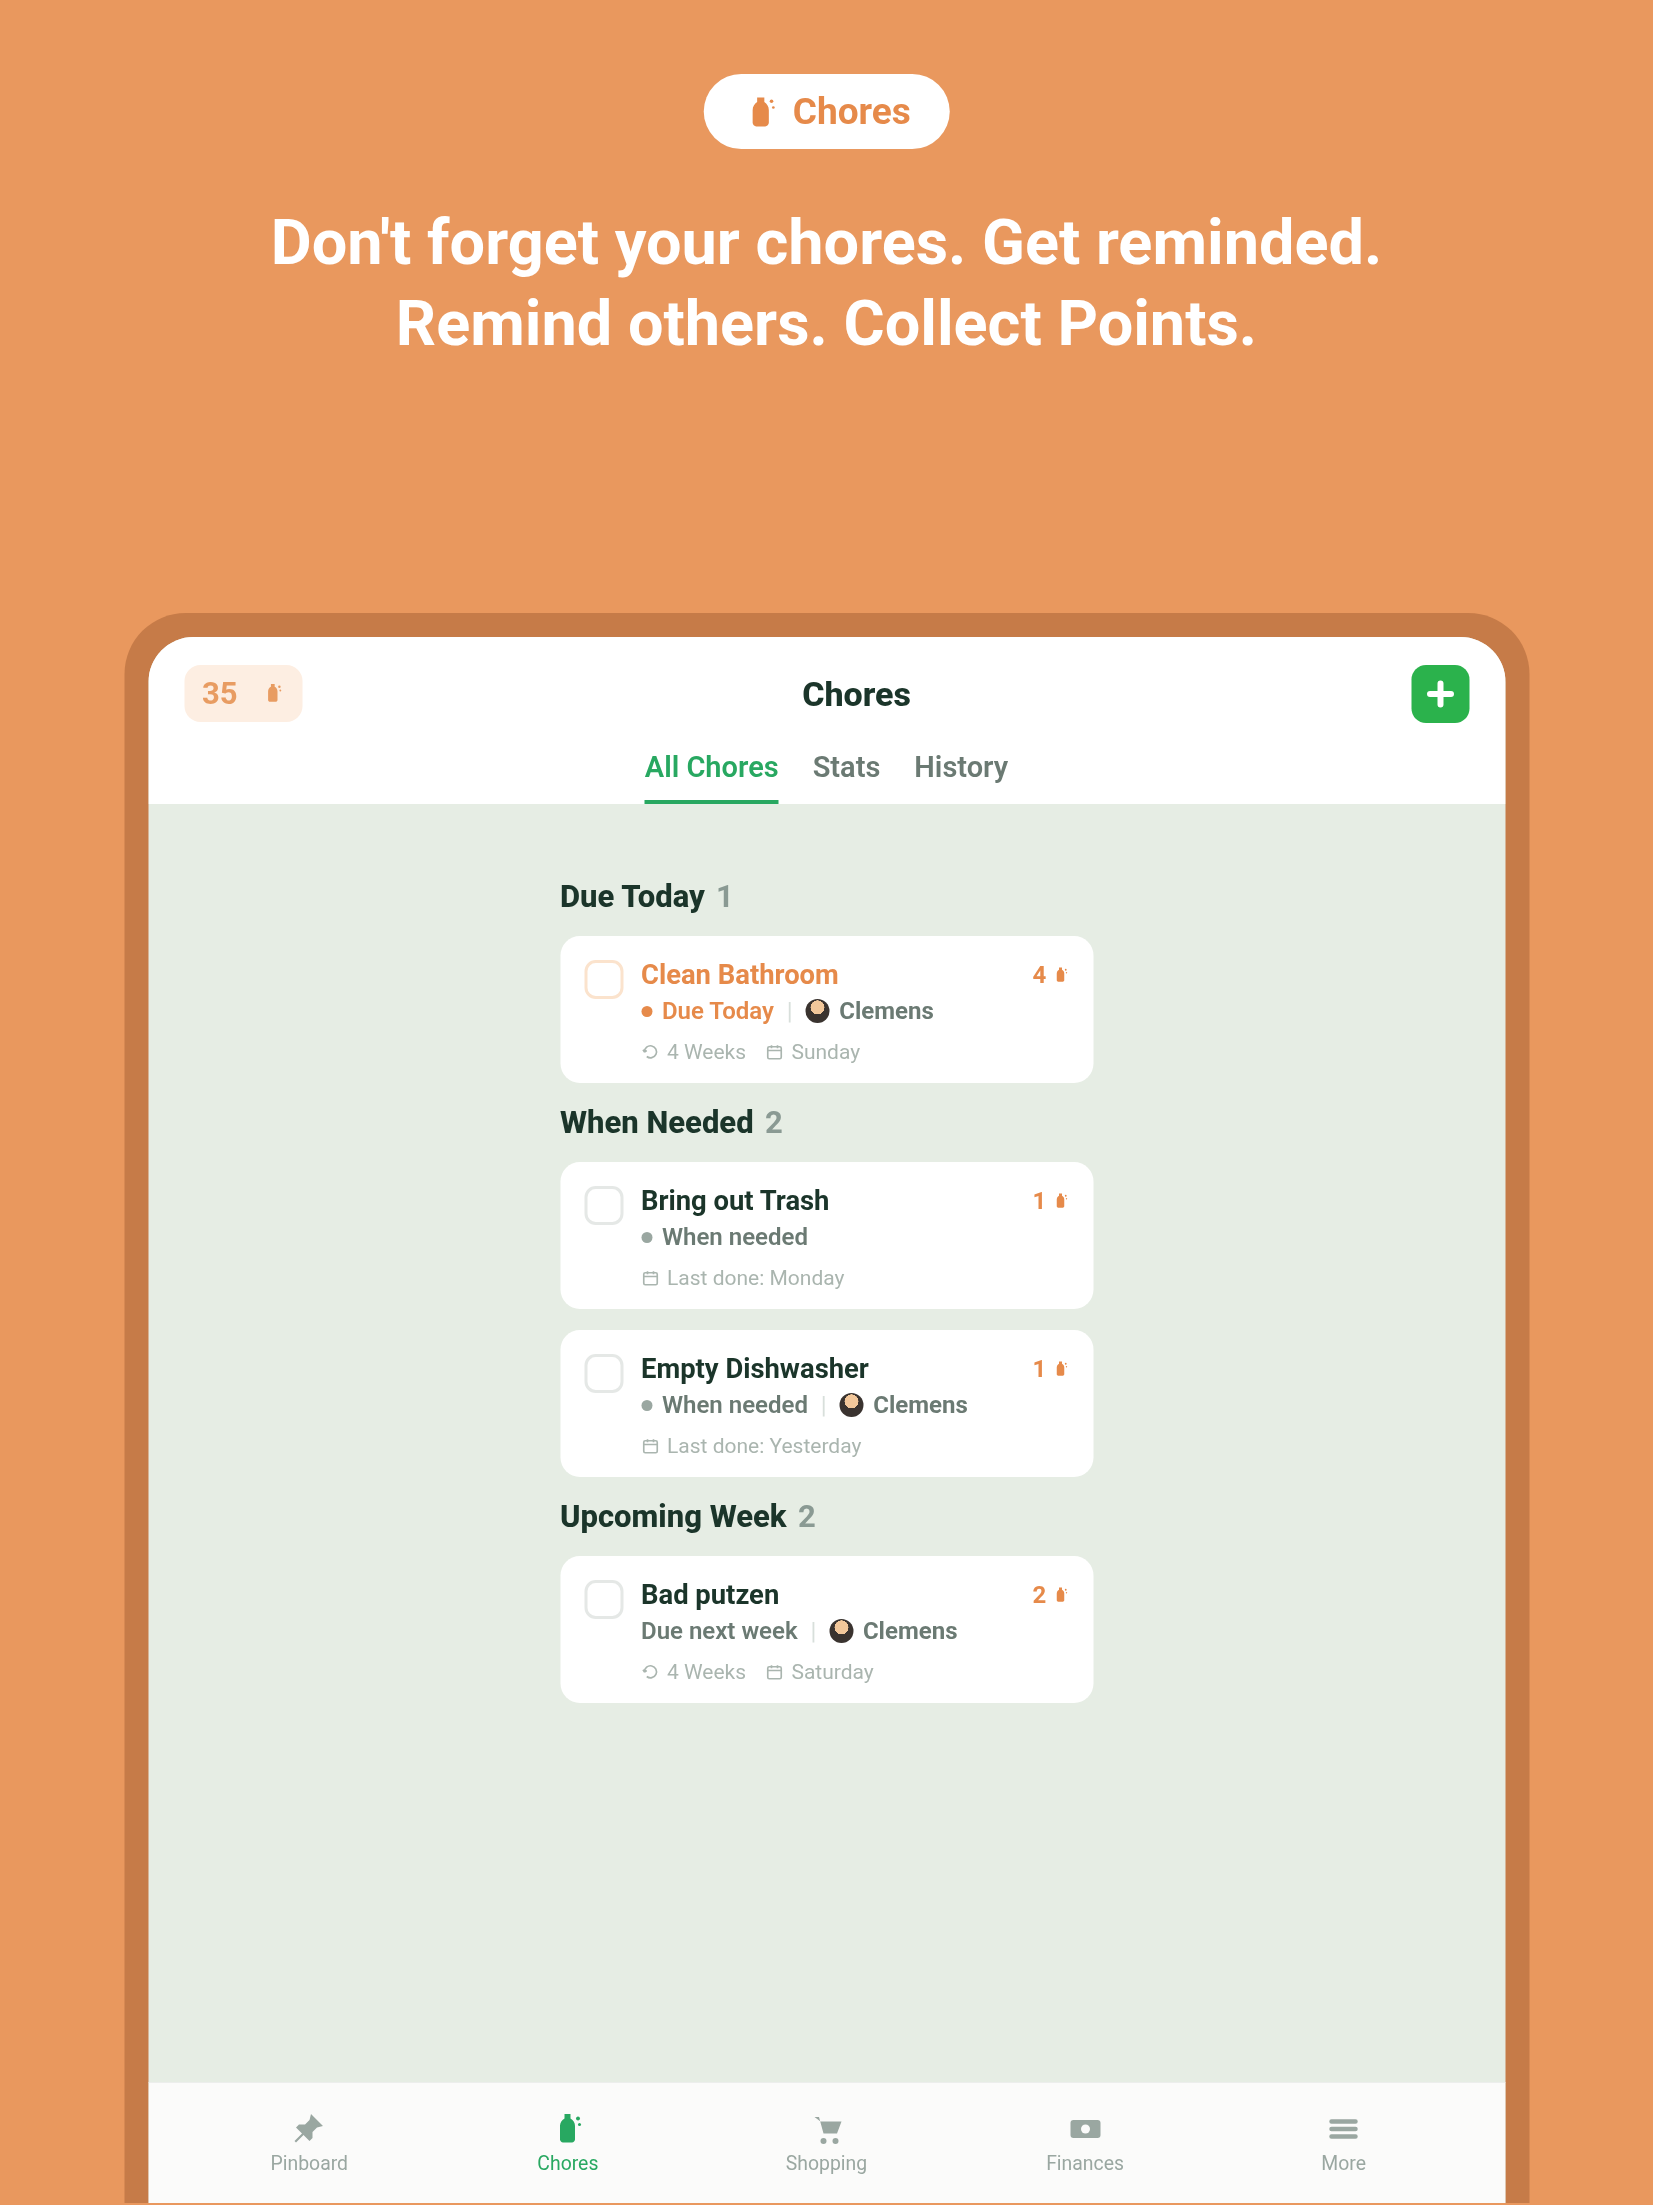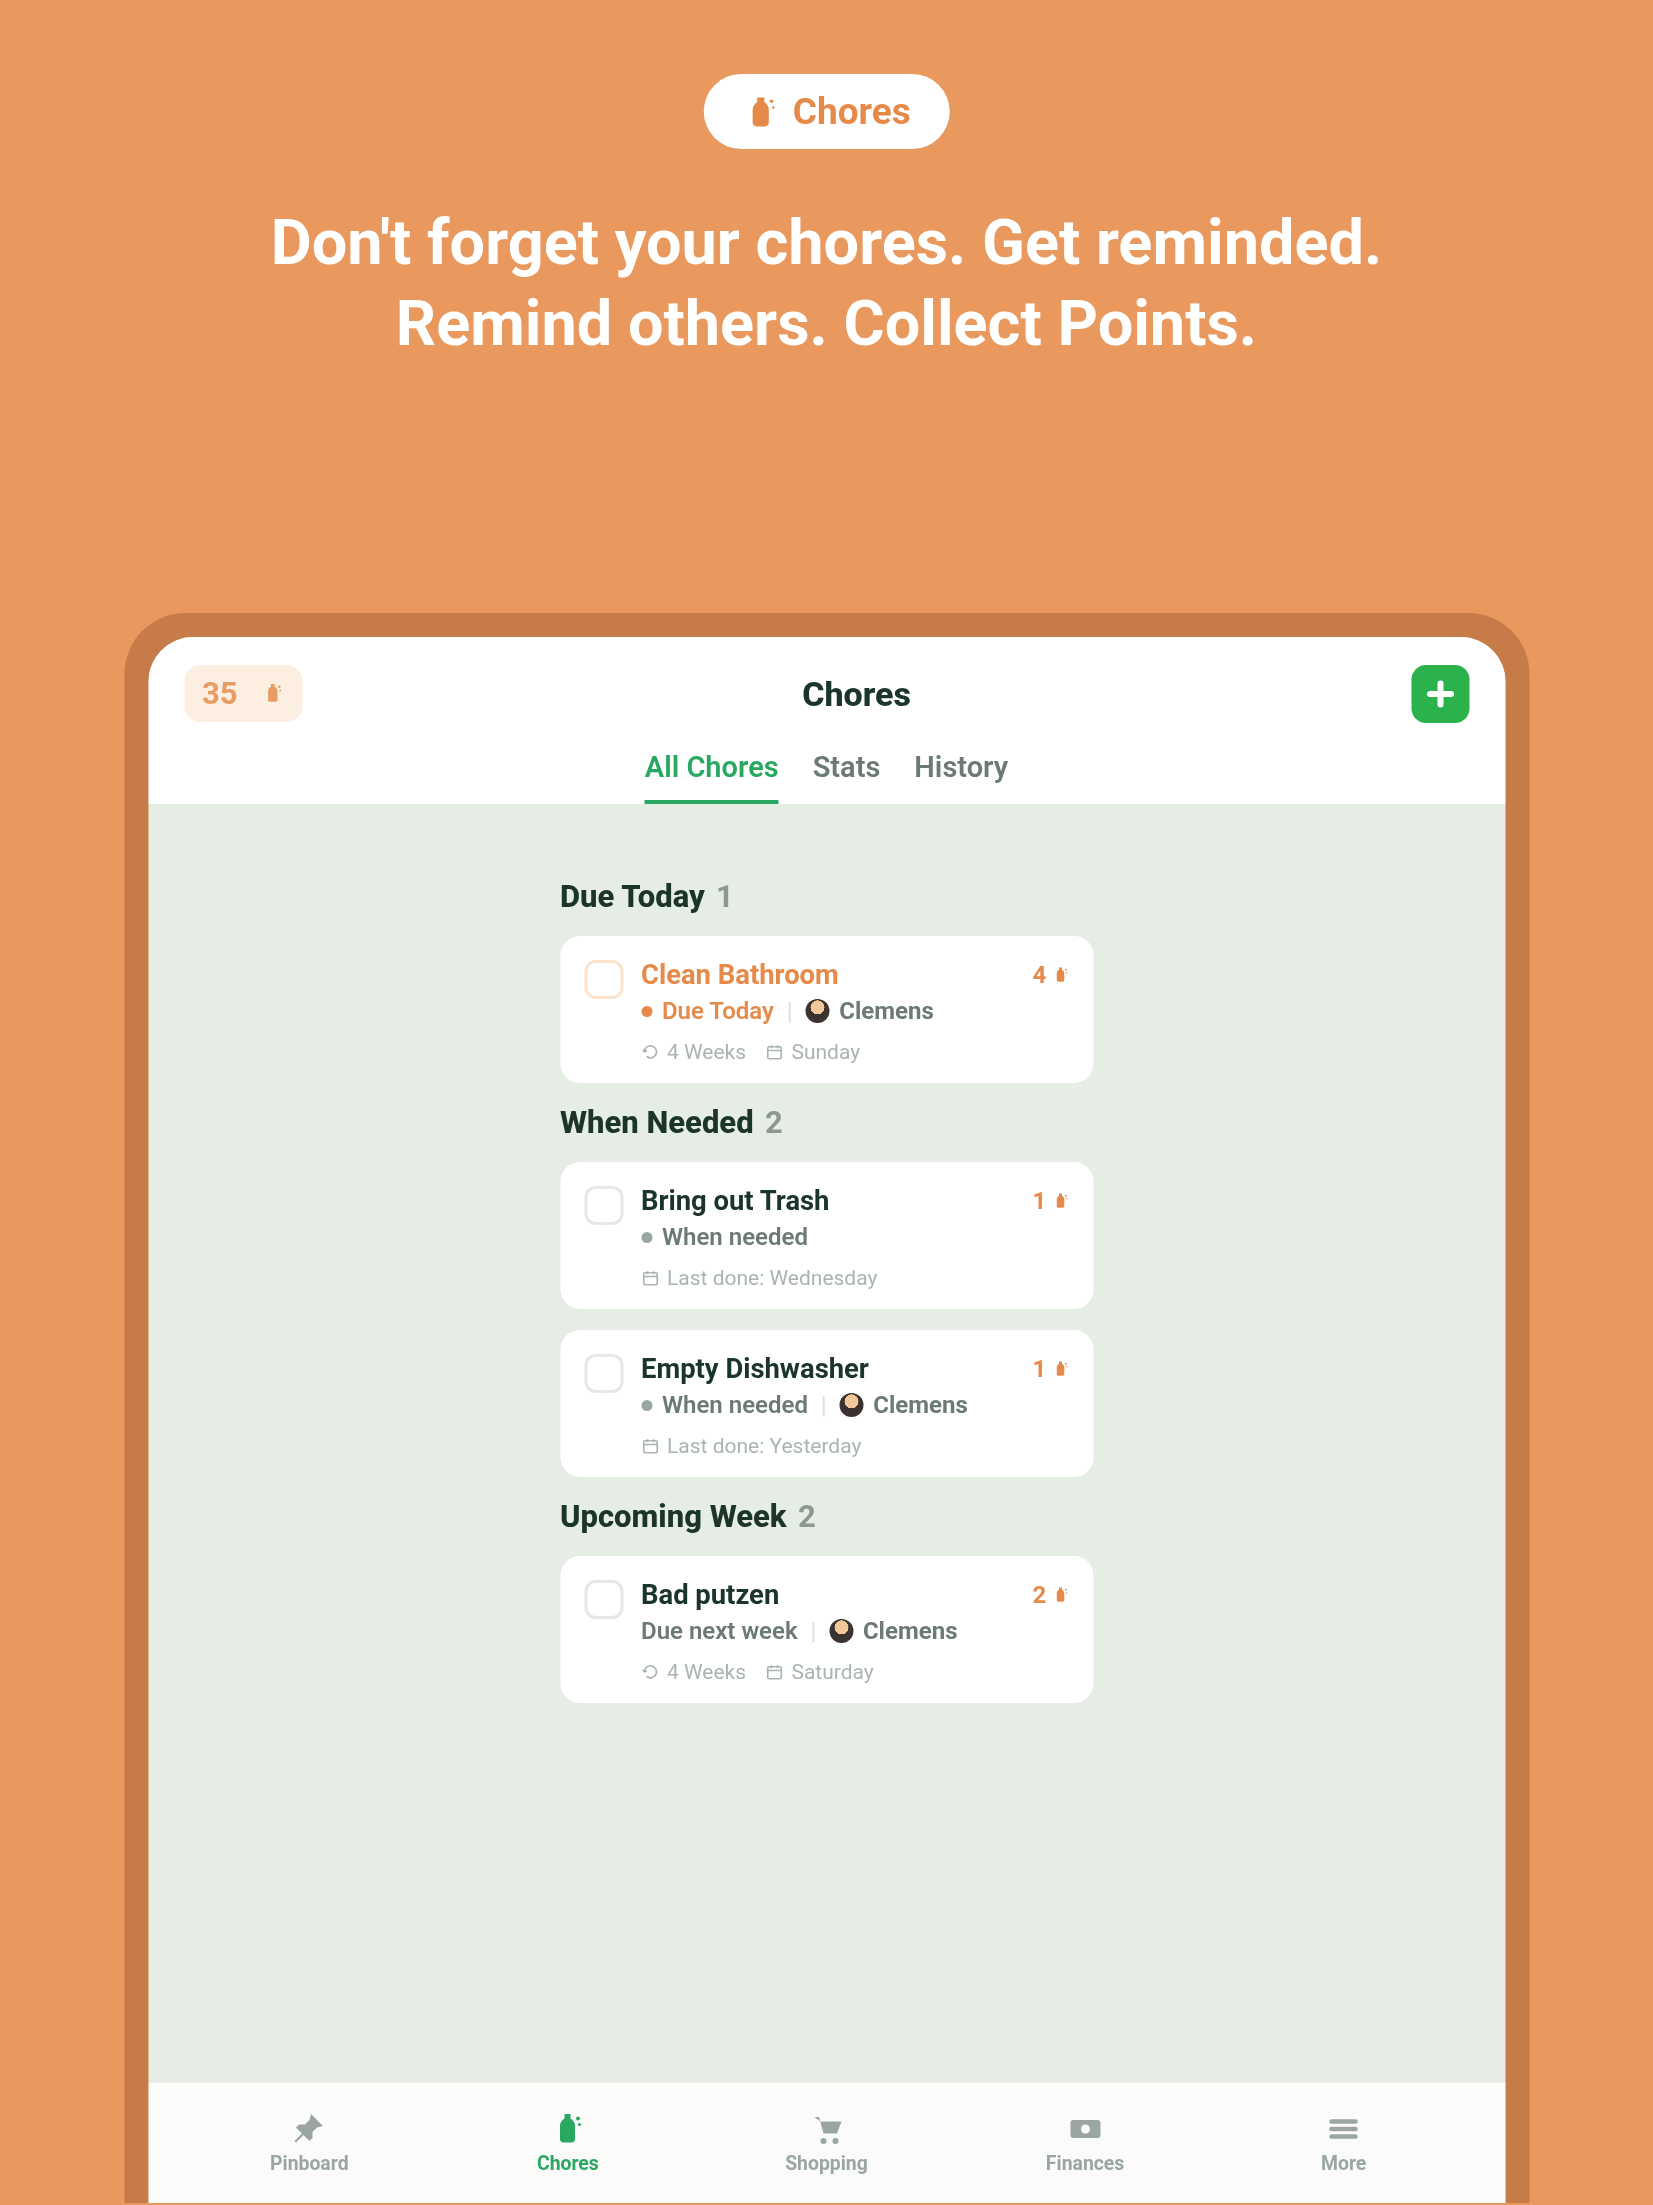--- a/index.html
+++ b/index.html
@@ -292,21 +292,21 @@
 }
 .nav-icon {
   width: 40px;
   height: 36px;
   display: flex;
   align-items: center;
   justify-content: center;
 }
 .nav-label {
   font-size: 19.4px;
-  font-weight: 700;
+  font-weight: 400;
   color: #9aa7a1;
 }
 .nav-item.active .nav-label { color: #28a861; }
 svg { display: block; }
 </style>
 </head>
 <body>
 
 <div class="hero-badge">
   <span class="hero-badge-icon">
@@ -435,21 +435,21 @@
         </div>
       </div>
       <div class="card-meta">
                 <span class="meta-item">
                   <span>
                     <svg viewBox="0 0 24 24" width="18" height="18">
                       <rect x="3" y="5" width="18" height="16" rx="2" fill="none" stroke="#aab5af" stroke-width="2.2"></rect>
                       <path stroke="#aab5af" stroke-width="2.2" d="M3 10h18M8 3v4M16 3v4"></path>
                     </svg>
                   </span>
-                  <span>Last done: Wednesday</span>
+                  <span>Last done: Monday</span>
                 </span>
               </div>
     </div>
             <div class="card">
       <div class="card-top">
         <div class="checkbox gray"></div>
         <div class="card-body">
           <div class="card-title-row">
             <span class="card-title dark">Empty Dishwasher</span>
             <span class="card-points">

